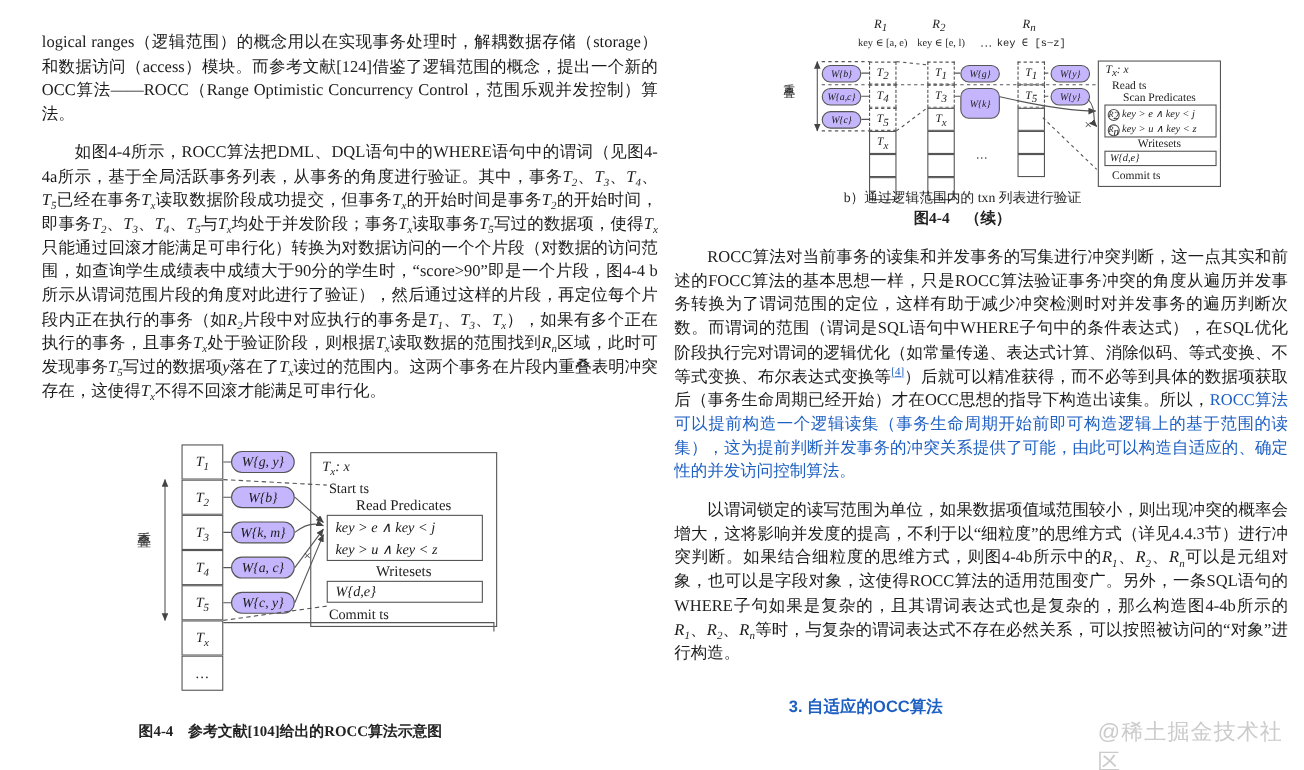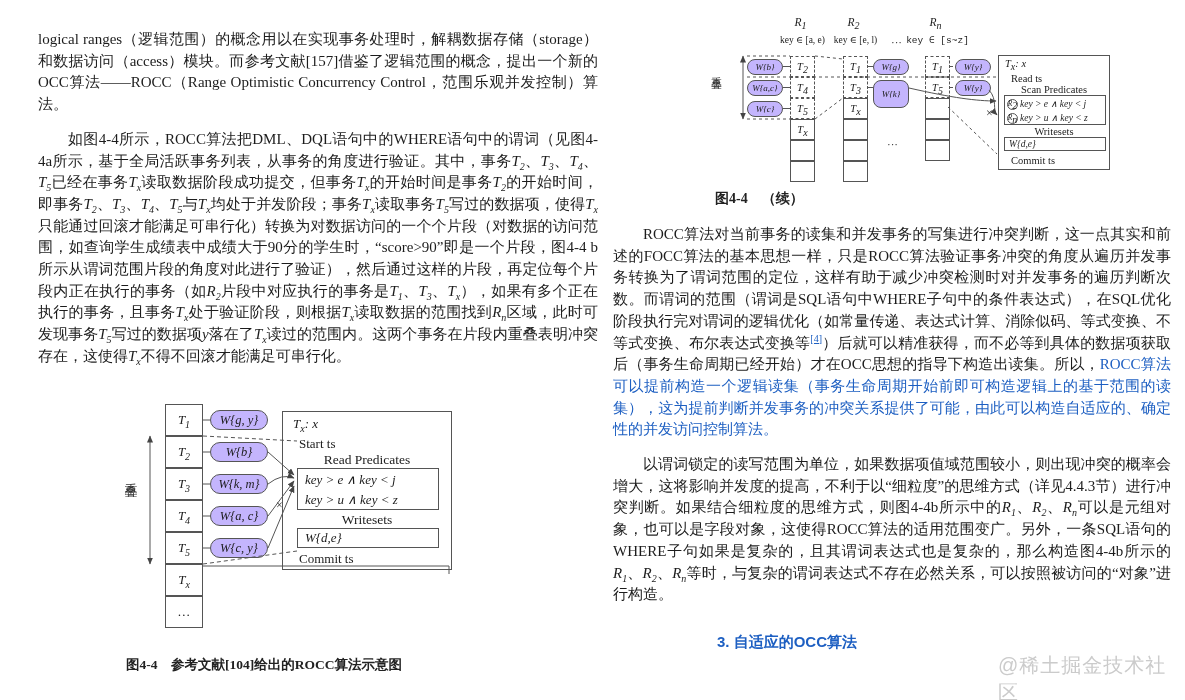--- a/index.html
+++ b/index.html
@@ -52,21 +52,21 @@
   #section-heading{position:absolute; left:717px; top:633px; font-size:15px; font-weight:bold;
         color:var(--blue); font-family:"Liberation Sans","DejaVu Sans",sans-serif;}
   #watermark{position:absolute; left:998px; top:652px; font-size:20px; color:var(--wm);
         font-family:"Liberation Sans","DejaVu Sans",sans-serif; letter-spacing:1px;}
 </style>
 </head>
 <body>
 
 <div class="page">
   <div id="left-text" class="textcol">
-      <p class="para">logical ranges（逻辑范围）的概念用以在实现事务处理时，解耦数据存储（storage）和数据访问（access）模块。而参考文献[157]借鉴了逻辑范围的概念，提出一个新的OCC算法——ROCC（Range Optimistic Concurrency Control，范围乐观并发控制）算法。</p>
+      <p class="para">logical ranges（逻辑范围）的概念用以在实现事务处理时，解耦数据存储（storage）和数据访问（access）模块。而参考文献[124]借鉴了逻辑范围的概念，提出一个新的OCC算法——ROCC（Range Optimistic Concurrency Control，范围乐观并发控制）算法。</p>
       <p class="para indent">如图4-4所示，ROCC算法把DML、DQL语句中的WHERE语句中的谓词（见图4-4a所示，基于全局活跃事务列表，从事务的角度进行验证。其中，事务<span class="seg-i">T<sub class="seg-sub">2</sub></span>、<span class="seg-i">T<sub class="seg-sub">3</sub></span>、<span class="seg-i">T<sub class="seg-sub">4</sub></span>、<span class="seg-i">T<sub class="seg-sub">5</sub></span>已经在事务<span class="seg-i">T<sub class="seg-sub">x</sub></span>读取数据阶段成功提交，但事务<span class="seg-i">T<sub class="seg-sub">x</sub></span>的开始时间是事务<span class="seg-i">T<sub class="seg-sub">2</sub></span>的开始时间，即事务<span class="seg-i">T<sub class="seg-sub">2</sub></span>、<span class="seg-i">T<sub class="seg-sub">3</sub></span>、<span class="seg-i">T<sub class="seg-sub">4</sub></span>、<span class="seg-i">T<sub class="seg-sub">5</sub></span>与<span class="seg-i">T<sub class="seg-sub">x</sub></span>均处于并发阶段；事务<span class="seg-i">T<sub class="seg-sub">x</sub></span>读取事务<span class="seg-i">T<sub class="seg-sub">5</sub></span>写过的数据项，使得<span class="seg-i">T<sub class="seg-sub">x</sub></span>只能通过回滚才能满足可串行化）转换为对数据访问的一个个片段（对数据的访问范围，如查询学生成绩表中成绩大于90分的学生时，“score&gt;90”即是一个片段，图4-4 b所示从谓词范围片段的角度对此进行了验证），然后通过这样的片段，再定位每个片段内正在执行的事务（如<span class="seg-i">R<sub class="seg-sub">2</sub></span>片段中对应执行的事务是<span class="seg-i">T<sub class="seg-sub">1</sub></span>、<span class="seg-i">T<sub class="seg-sub">3</sub></span>、<span class="seg-i">T<sub class="seg-sub">x</sub></span>），如果有多个正在执行的事务，且事务<span class="seg-i">T<sub class="seg-sub">x</sub></span>处于验证阶段，则根据<span class="seg-i">T<sub class="seg-sub">x</sub></span>读取数据的范围找到<span class="seg-i">R<sub class="seg-sub">n</sub></span>区域，此时可发现事务<span class="seg-i">T<sub class="seg-sub">5</sub></span>写过的数据项<span class="seg-i">y</span>落在了<span class="seg-i">T<sub class="seg-sub">x</sub></span>读过的范围内。这两个事务在片段内重叠表明冲突存在，这使得<span class="seg-i">T<sub class="seg-sub">x</sub></span>不得不回滚才能满足可串行化。</p>
     </div>
 
   <div id="fig-a" class="fig">
       <div class="cell" style="left: 45px; top: 9px; width: 38px; height: 32px;">
         <span class="seg-i">T<sub class="seg-sub">1</sub></span>
       </div>
       <div class="bubble" style="left: 90px; top: 15px; width: 58px; height: 20px;">W{g, y}</div>
       <div class="cell" style="left: 45px; top: 41px; width: 38px; height: 32px;">
         <span class="seg-i">T<sub class="seg-sub">2</sub></span>
@@ -215,21 +215,22 @@
           <line x1="88" y1="98.5" x2="95" y2="98.5"></line>
           <line x1="173" y1="56.5" x2="178" y2="56.5"></line>
           <line x1="173" y1="77.5" x2="178" y2="77.5"></line>
           <line x1="255" y1="56.5" x2="258" y2="56.5"></line>
           <line x1="255" y1="77.5" x2="258" y2="77.5"></line>
           <path d="M214,78 C258,88 282,91 301,91" marker-end="url(#ahB)"></path>
           <path d="M294,80 C303,90 297,100 302,105" marker-end="url(#ahB)"></path>
         </g>
       </svg>
     </div>
-  <div class="cap capb" style="left:715px; top:190px; width:320px; font-size:14px;">图4-4　（续）</div>
+  <div class="cap" style="left:715px; top:172px; width:320px; text-align:center; font-size:12.5px;">b）通过逻辑范围内的 txn 列表进行验证</div>
+  <div class="cap capb" style="left:715px; top:190px; width:320px; text-align:center; font-size:14px;">图4-4　（续）</div>
 
   <div id="right-text" class="textcol">
       <p class="para indent">ROCC算法对当前事务的读集和并发事务的写集进行冲突判断，这一点其实和前述的FOCC算法的基本思想一样，只是ROCC算法验证事务冲突的角度从遍历并发事务转换为了谓词范围的定位，这样有助于减少冲突检测时对并发事务的遍历判断次数。而谓词的范围（谓词是SQL语句中WHERE子句中的条件表达式），在SQL优化阶段执行完对谓词的逻辑优化（如常量传递、表达式计算、消除似码、等式变换、不等式变换、布尔表达式变换等<span class="seg-link">[4]</span>）后就可以精准获得，而不必等到具体的数据项获取后（事务生命周期已经开始）才在OCC思想的指导下构造出读集。所以，<span class="seg-blue">ROCC算法可以提前构造一个逻辑读集（事务生命周期开始前即可构造逻辑上的基于范围的读集），这为提前判断并发事务的冲突关系提供了可能，由此可以构造自适应的、确定性的并发访问控制算法。</span></p>
       <p class="para indent">以谓词锁定的读写范围为单位，如果数据项值域范围较小，则出现冲突的概率会增大，这将影响并发度的提高，不利于以“细粒度”的思维方式（详见4.4.3节）进行冲突判断。如果结合细粒度的思维方式，则图4-4b所示中的<span class="seg-i">R<sub class="seg-sub">1</sub></span>、<span class="seg-i">R<sub class="seg-sub">2</sub></span>、<span class="seg-i">R<sub class="seg-sub">n</sub></span>可以是元组对象，也可以是字段对象，这使得ROCC算法的适用范围变广。另外，一条SQL语句的WHERE子句如果是复杂的，且其谓词表达式也是复杂的，那么构造图4-4b所示的<span class="seg-i">R<sub class="seg-sub">1</sub></span>、<span class="seg-i">R<sub class="seg-sub">2</sub></span>、<span class="seg-i">R<sub class="seg-sub">n</sub></span>等时，与复杂的谓词表达式不存在必然关系，可以按照被访问的“对象”进行构造。</p>
     </div>
   <div id="section-heading">3. 自适应的OCC算法</div>
 
   <div id="watermark">@稀土掘金技术社区</div>
 </div>
 

